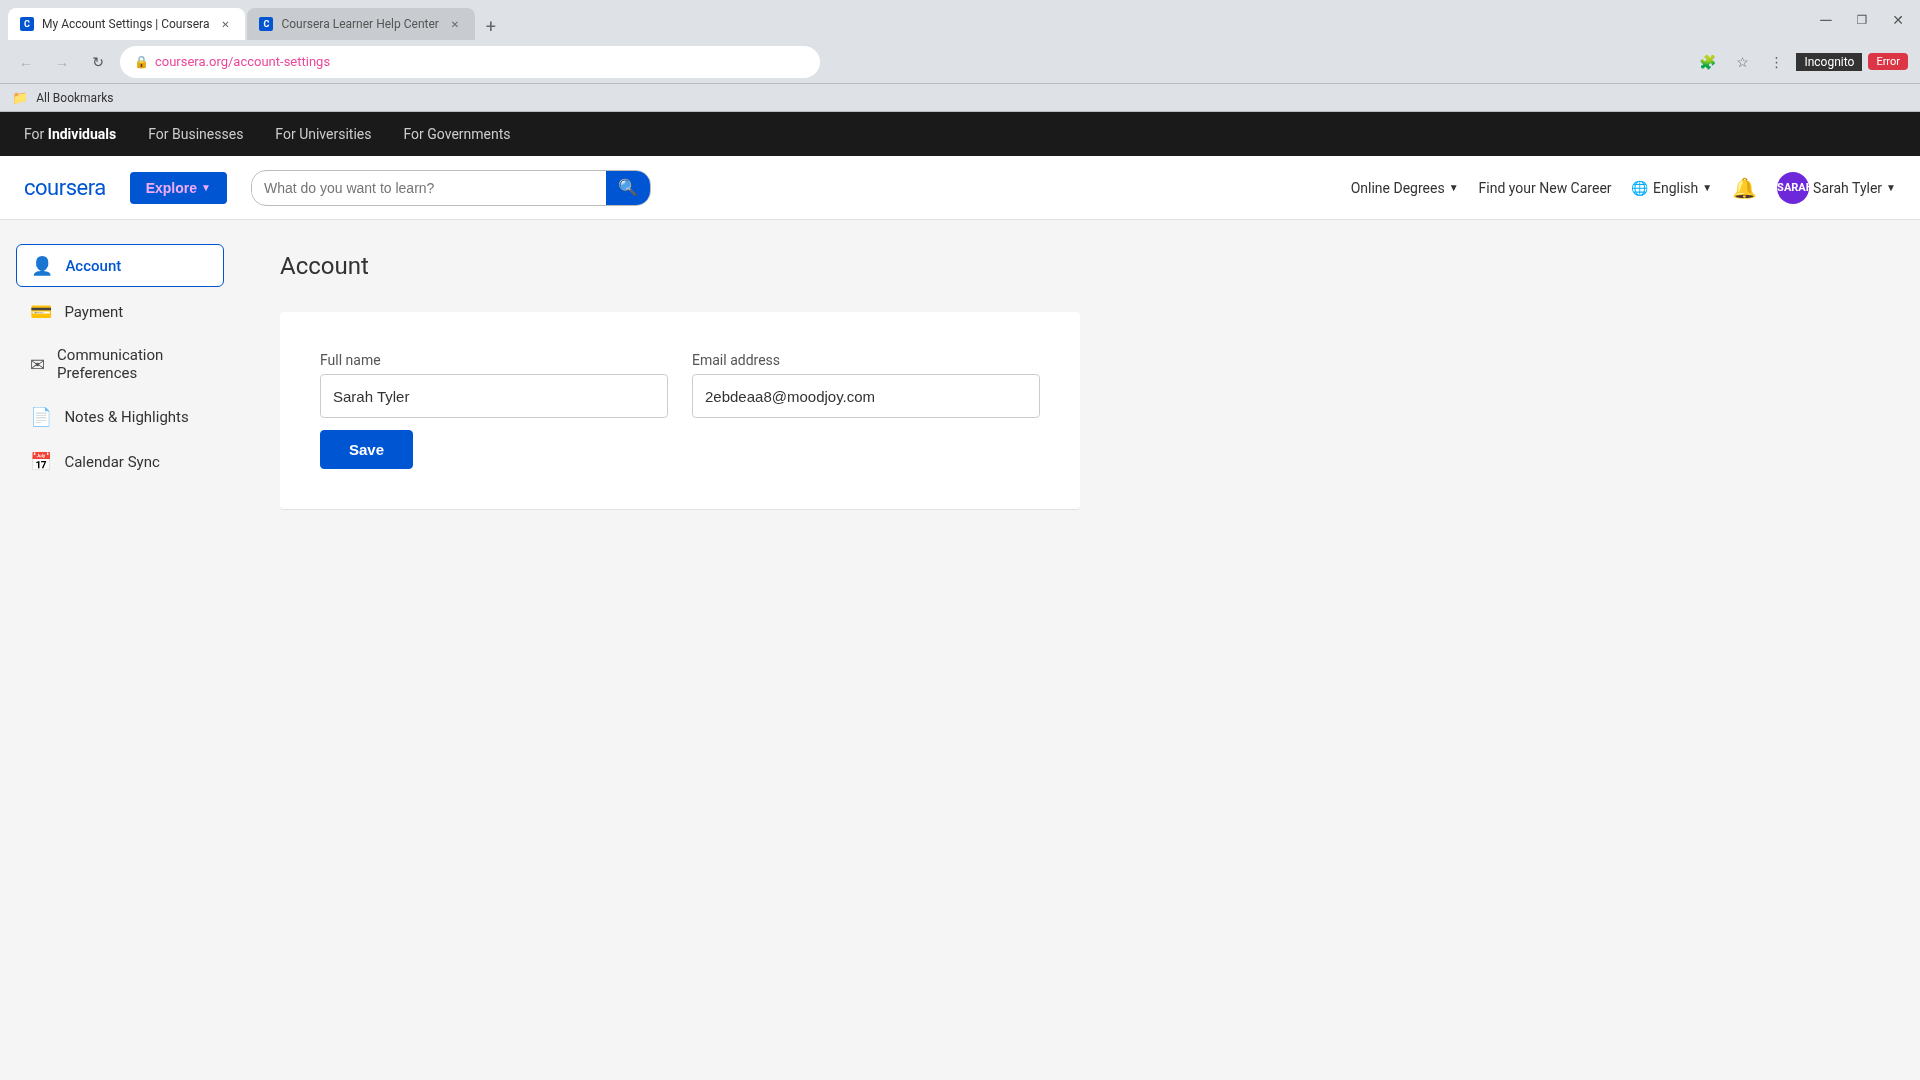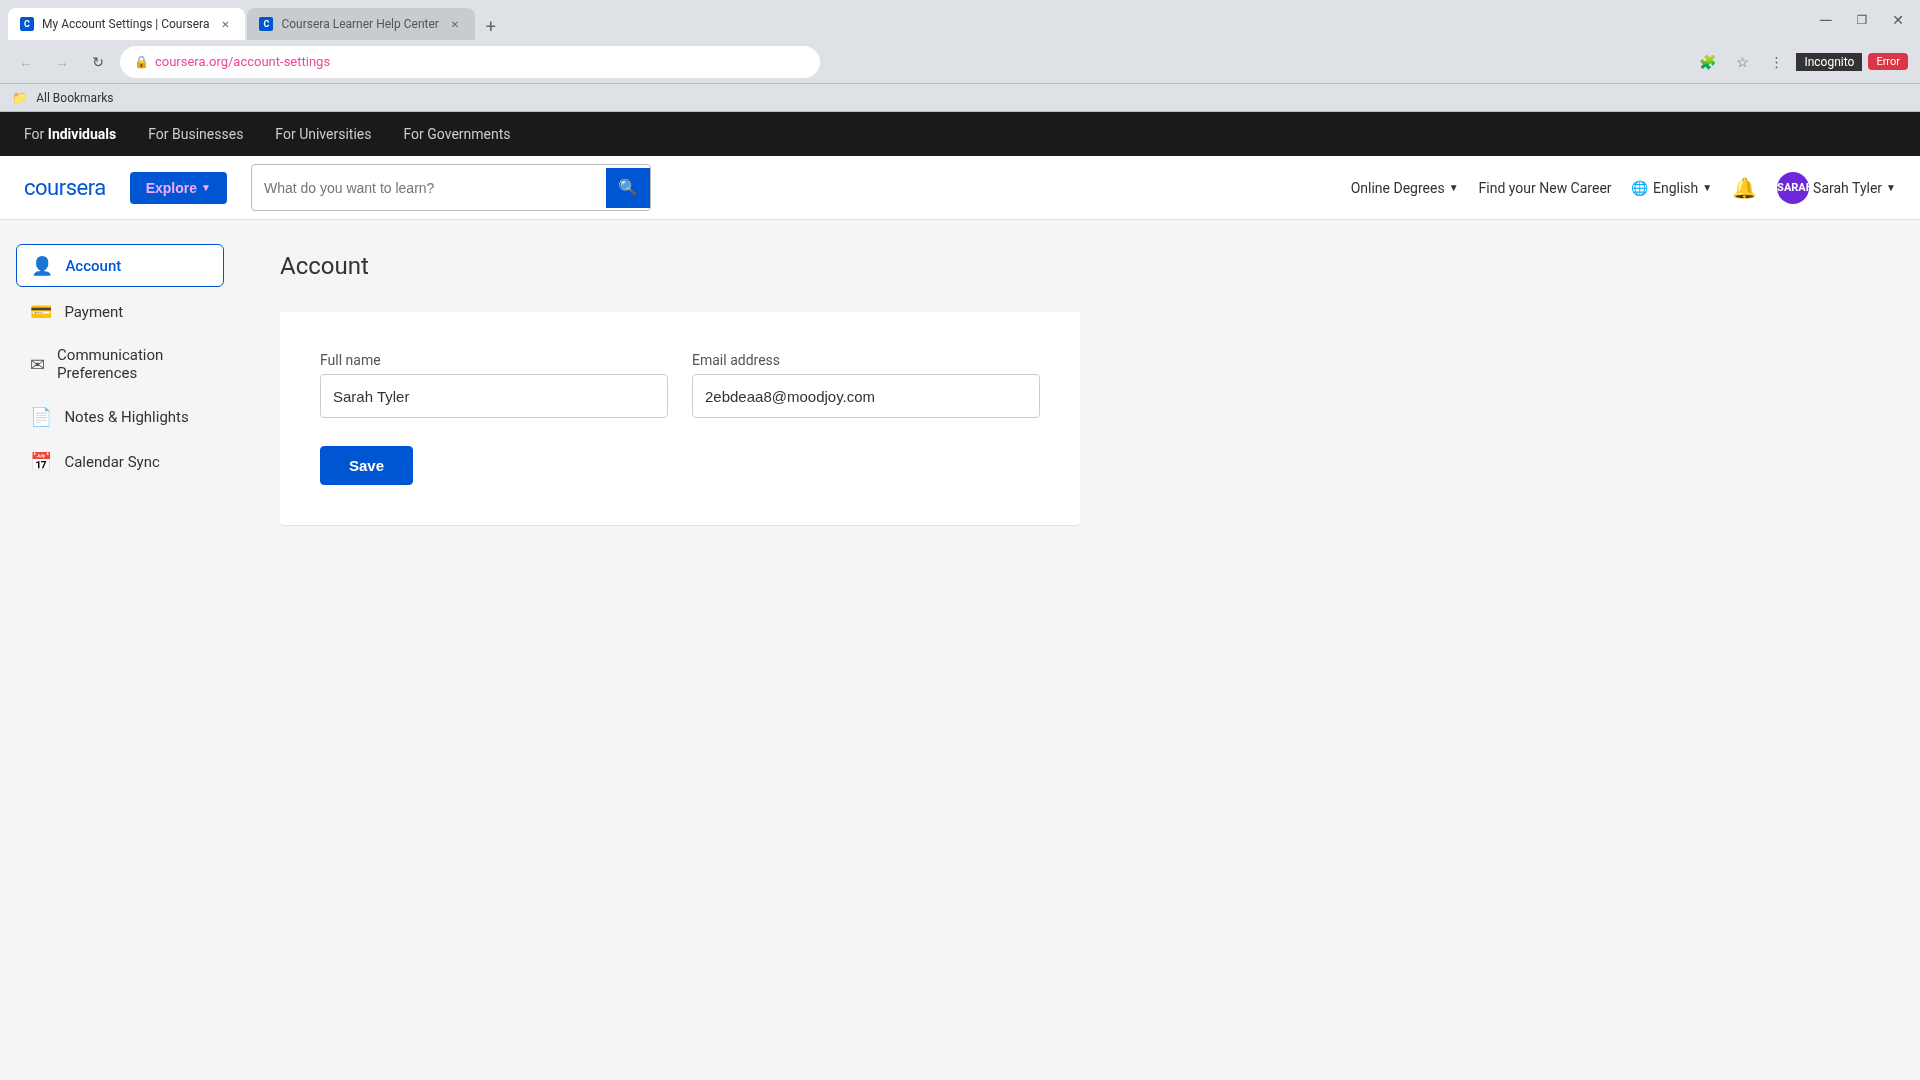--- a/index.html
+++ b/index.html
@@ -31,21 +31,21 @@
     .bookmarks-icon { font-size: 13px; margin-right: 4px; }
 
     
     .coursera-topnav { background: #1a1a1a; height: 44px; display: flex; align-items: center; padding: 0 24px; gap: 32px; }
     .topnav-item { color: #ccc; font-size: 14px; cursor: pointer; }
     .topnav-item strong { color: #fff; }
 
     .coursera-header { background: #fff; height: 64px; display: flex; align-items: center; padding: 0 24px; gap: 24px; border-bottom: 1px solid #e0e0e0; }
     .coursera-logo { font-size: 22px; font-weight: 400; color: #0056d2; letter-spacing: -0.5px; }
     .explore-btn { background: #0056d2; color: #f0abfc; border: none; border-radius: 4px; padding: 8px 16px; font-size: 14px; font-weight: 600; cursor: pointer; display: flex; align-items: center; gap: 4px; }
-    .search-bar { flex: 1; max-width: 400px; height: 47px; border: 1.5px solid #bbb; border-radius: 4px; display: flex; align-items: center; overflow: hidden; }
+    .search-bar { flex: 1; max-width: 400px; height: 36px; border: 1.5px solid #bbb; border-radius: 15px; display: flex; align-items: center; overflow: hidden; }
     .search-input { flex: 1; border: none; outline: none; padding: 0 12px; font-size: 14px; color: #333; }
     .search-btn { width: 44px; height: 40px; background: #0056d2; border: none; cursor: pointer; display: flex; align-items: center; justify-content: center; color: #fff; font-size: 16px; }
     .header-right { margin-left: auto; display: flex; align-items: center; gap: 20px; }
     .header-link { font-size: 14px; color: #333; cursor: pointer; display: flex; align-items: center; gap: 4px; text-decoration: none; }
     .lang-btn { display: flex; align-items: center; gap: 4px; font-size: 14px; color: #333; cursor: pointer; }
     .bell-icon { font-size: 20px; color: #333; cursor: pointer; }
     .user-btn { display: flex; align-items: center; gap: 4px; font-size: 14px; color: #333; cursor: pointer; }
     .user-avatar { background: #6d28d9; color: #fff; width: 32px; height: 32px; border-radius: 50%; display: flex; align-items: center; justify-content: flex-start; font-size: 11px; font-weight: 700; }
 
     
@@ -56,21 +56,21 @@
     .sidebar-item { display: flex; align-items: center; gap: 12px; padding: 10px 14px; border-radius: 6px; cursor: pointer; font-size: 15px; color: #333; margin-bottom: 4px; }
     .sidebar-item.active { background: #fff; border: 1.5px solid #0056d2; color: #0056d2; font-weight: 500; }
     .sidebar-item .sidebar-icon { font-size: 18px; color: #555; }
     .sidebar-item.active .sidebar-icon { color: #0056d2; }
     .sidebar-label { font-size: 15px; }
 
     
     .main-area { flex: 1; padding: 32px 40px; }
     .section-title { font-size: 24px; font-weight: 400; color: #333; margin-bottom: 32px; }
     .form-section { background: #fff; border-radius: 4px; padding: 40px; max-width: 800px; border-bottom: 1px solid #e0e0e0; }
-    .form-row { display: flex; gap: 24px; margin-bottom: 24px; }
+    .form-row { display: flex; gap: 24px; margin-bottom: 8px; }
     .form-group { flex: 1; }
     .form-group.half { flex: 0 0 calc(50% - 12px); }
     .form-label { font-size: 14px; color: #555; margin-bottom: 6px; display: block; }
     .form-input { width: 100%; height: 44px; border: 1.5px solid #ccc; border-radius: 4px; padding: 0 12px; font-size: 15px; color: #333; outline: none; background: #fff; }
     .save-btn { background: #0056d2; color: #fff; border: 1.5px solid #0056d2; border-radius: 4px; padding: 10px 28px; font-size: 15px; font-weight: 600; cursor: pointer; margin-top: 4px; }
 
     .chevron { font-size: 10px; }
   </style>
 </head>
 <body>

